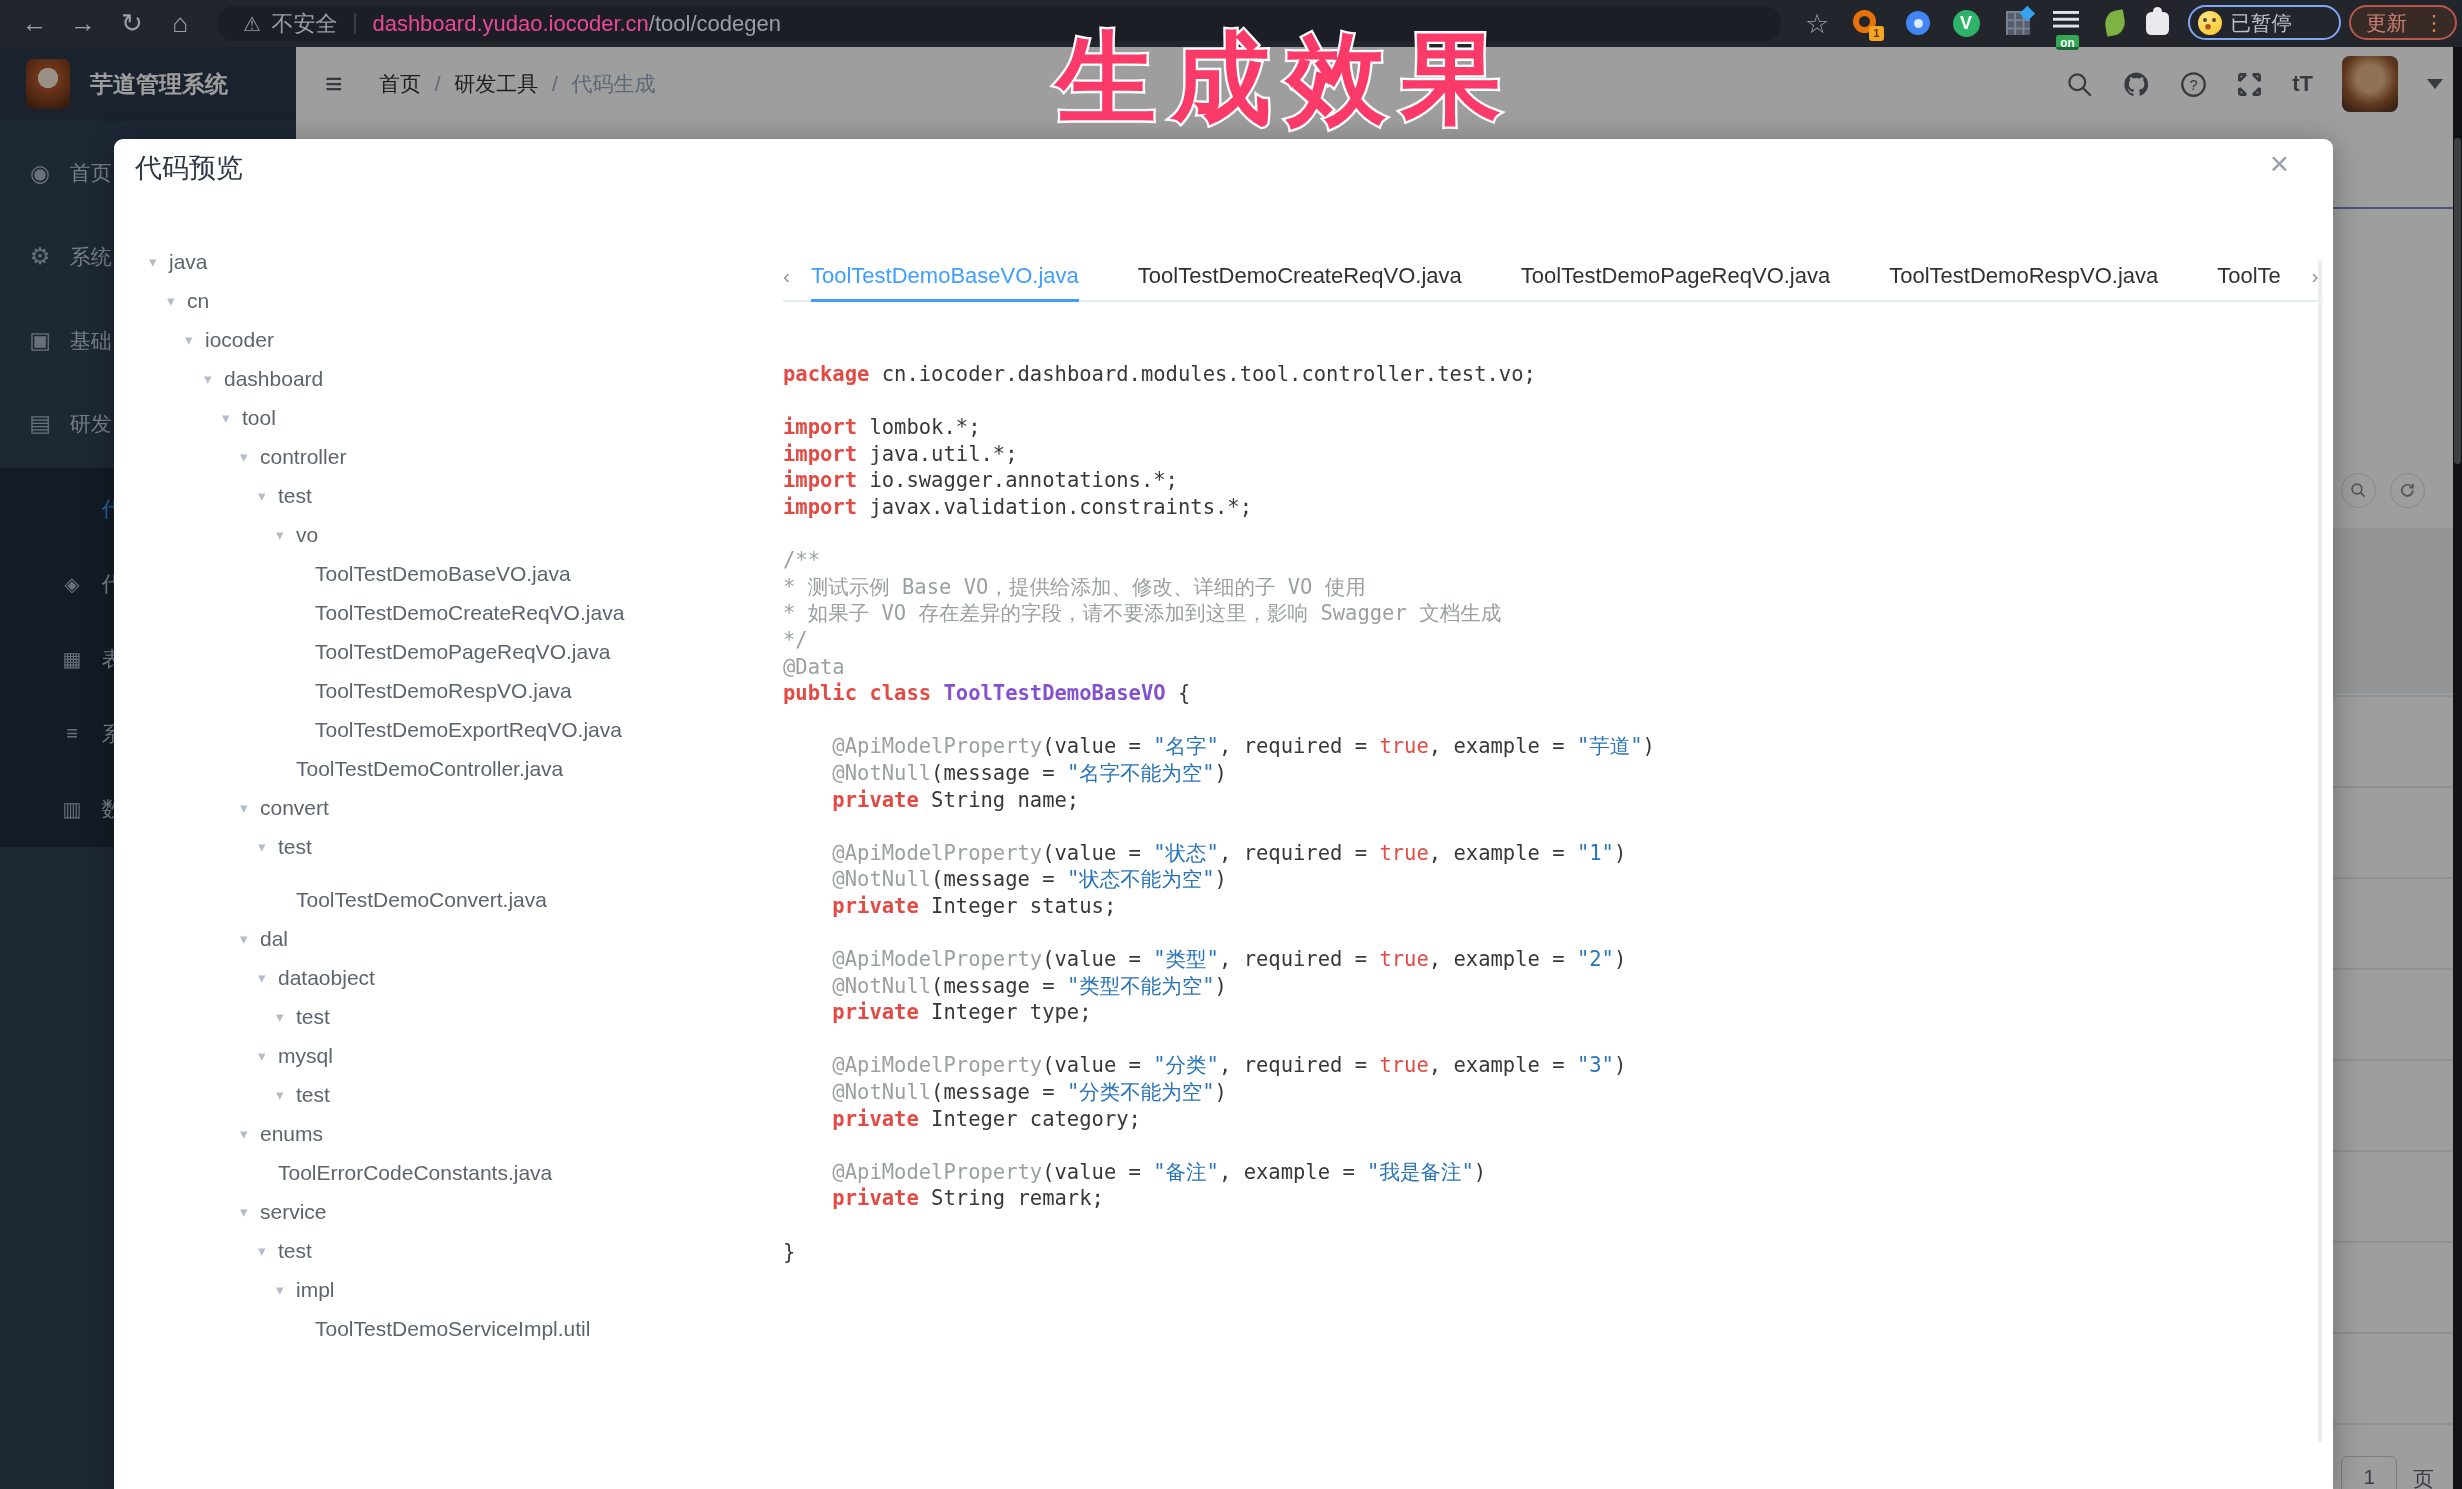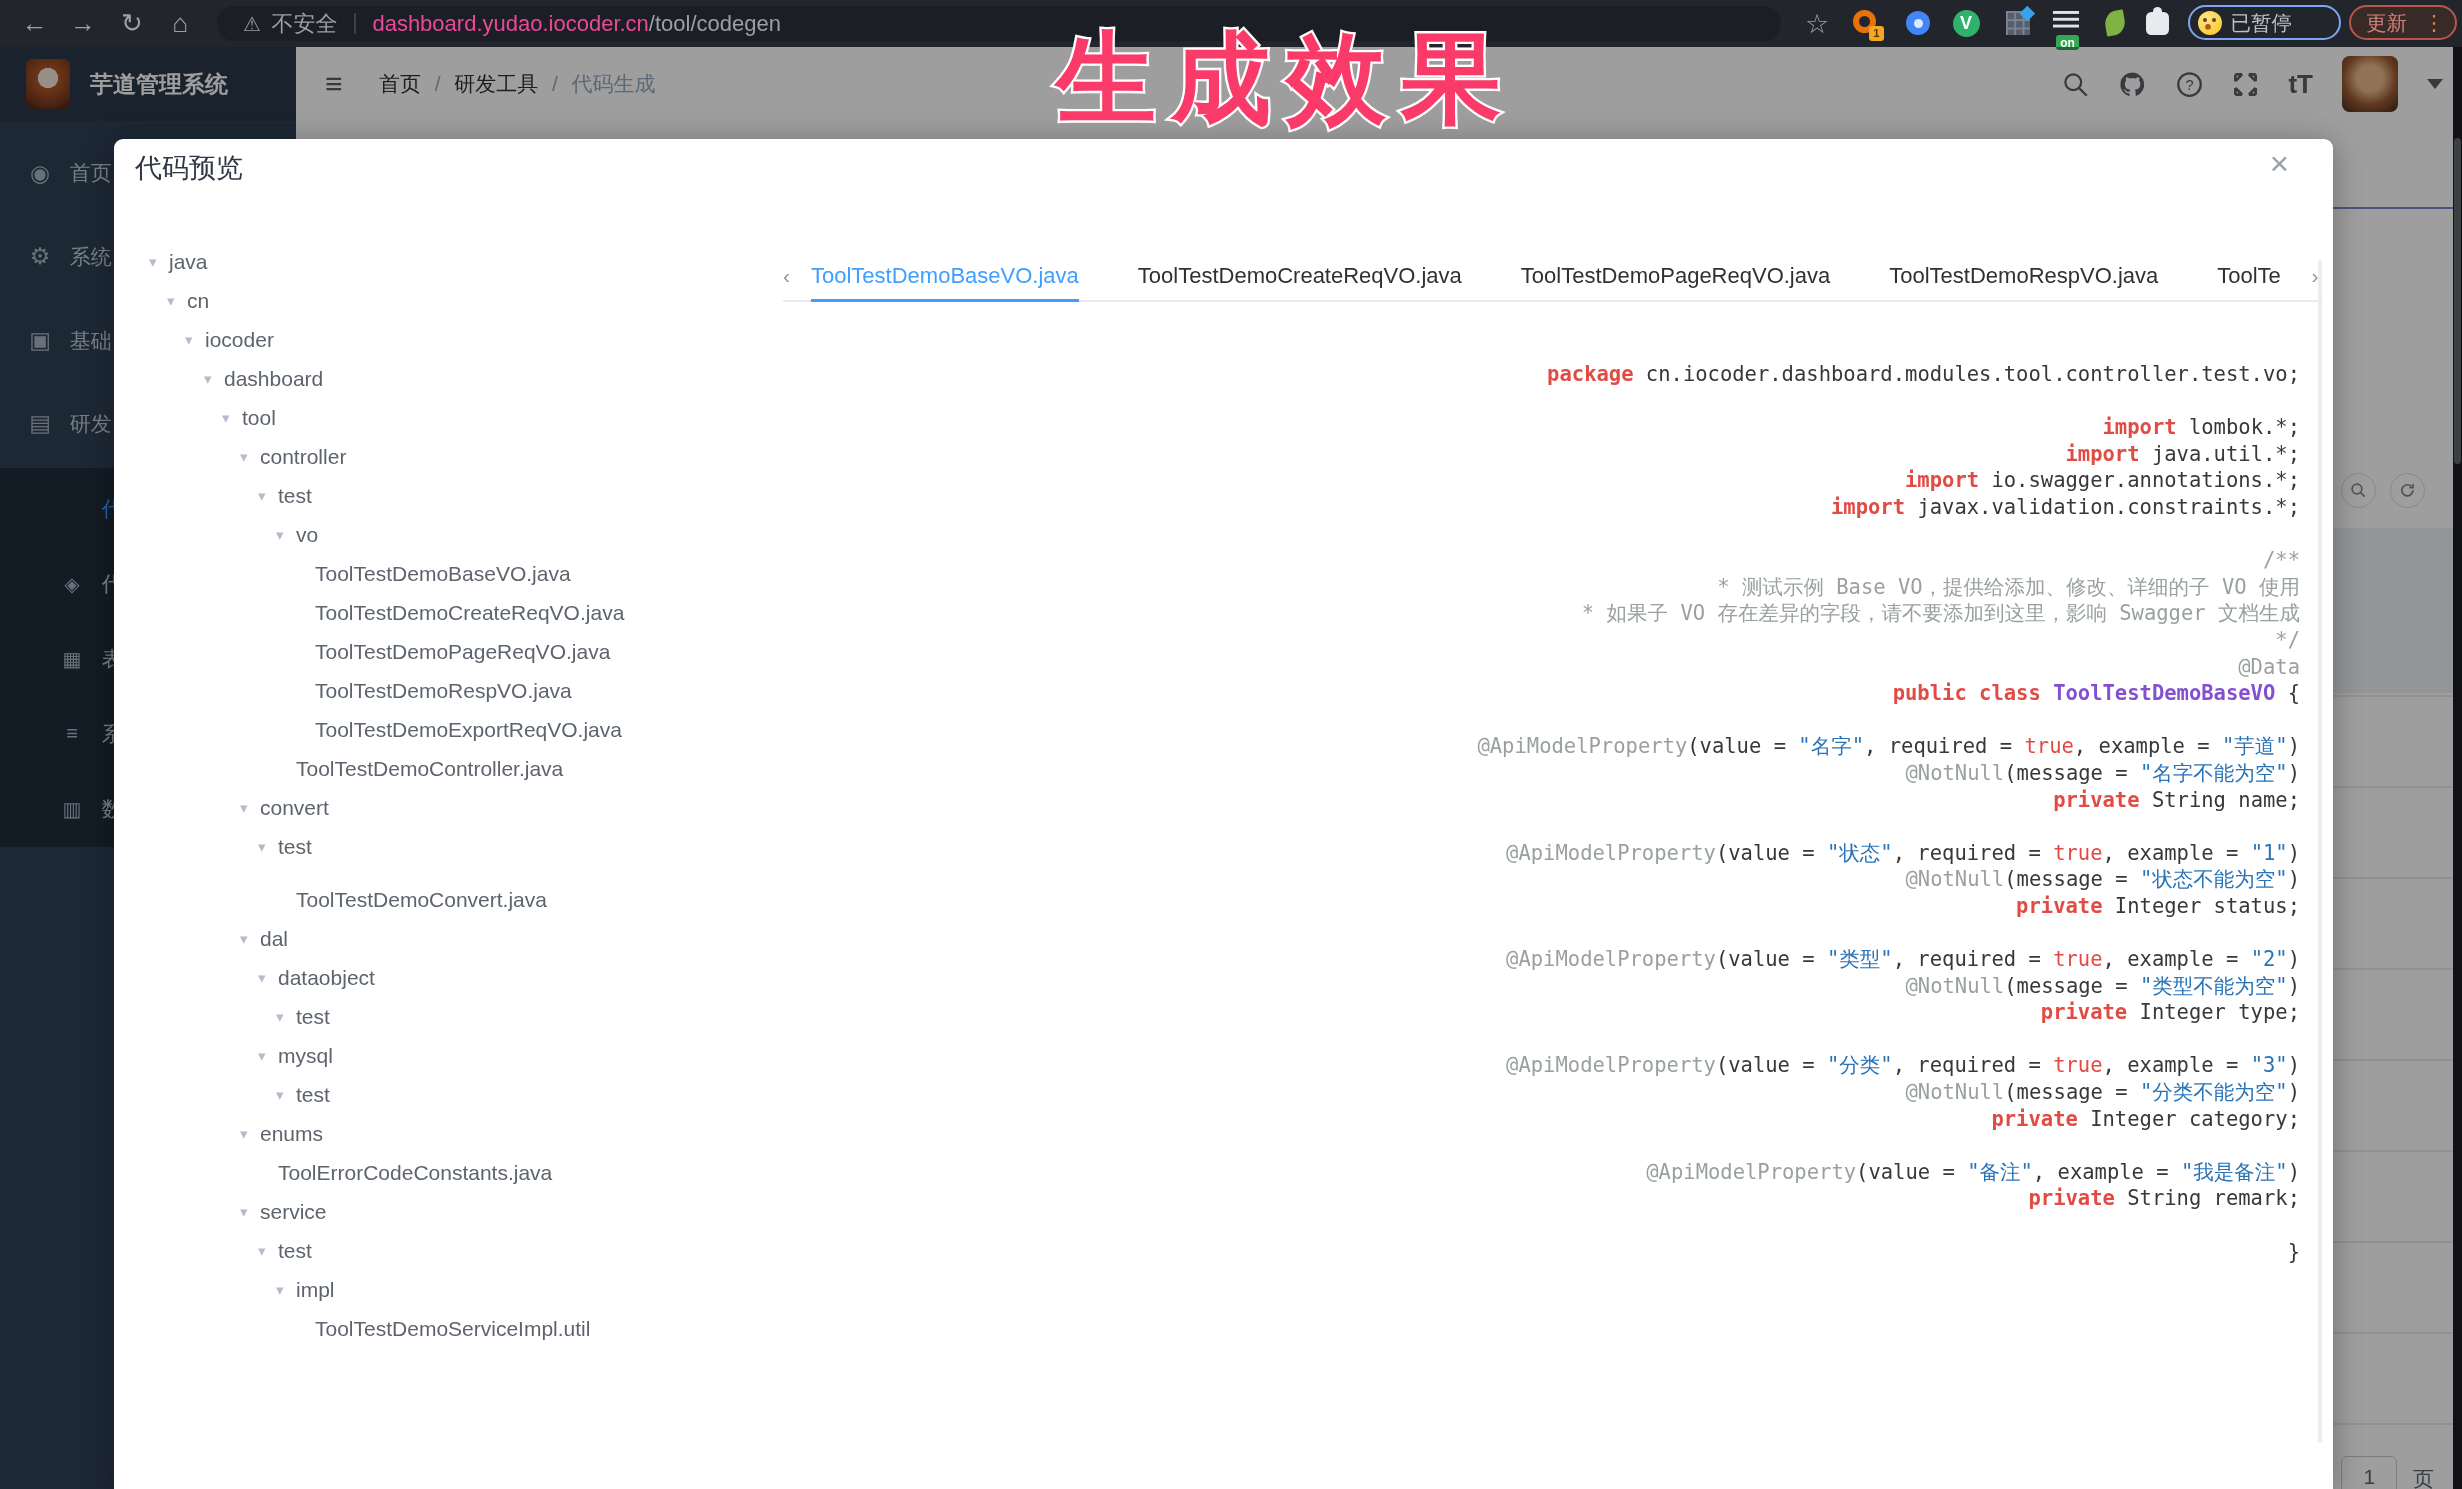--- a/index.html
+++ b/index.html
@@ -102,21 +102,21 @@
         border-bottom:2.3px solid #e4ebf5;}
   .tab-chevron{color:#909399;font-size:21px;flex:none;}
   .tab-chevron.left{margin-right:21px;}
   .tab-chevron.right{position:absolute;right:4.6px;}
   .tab{font-size:22px;font-weight:500;color:#303133;margin-right:59px;white-space:nowrap;position:relative;height:49px;
        display:flex;align-items:center;}
   .tab.active{color:#409eff;}
   .tab.active:after{content:"";position:absolute;left:0;right:0;bottom:-2.3px;height:3.8px;background:#409eff;}
   .code{position:absolute;left:669px;top:222px;width:1517px;font-family:"DejaVu Sans Mono",monospace;
         font-size:20.5px;line-height:26.6px;white-space:pre;}
-  .code-line{height:26.6px;text-align:right;}
+  .code-line{height:26.6px;}
   .tok-k{color:#e24a44;font-weight:bold;}
   .tok-r{color:#e24a44;}
   .tok-s{color:#2973b7;}
   .tok-t{color:#8350cf;font-weight:bold;}
   .tok-m{color:#9aa0a2;}
   .tok-c{color:#9aa0a2;}
   .tok-p{color:#383838;}
   .code-scroll{position:absolute;right:10.6px;top:121px;width:4.6px;height:1183px;background:#ecedef;border-radius:2.3px;}
 
   
@@ -214,21 +214,21 @@
             </svg>
         </span>
         <span class="hic">
           <svg width="27" height="27" viewBox="0 0 24 24" fill="none" stroke="#5a5e66" stroke-width="2.4">
               <path d="M3 9l6-6M3 3h6M3 3v6"></path>
               <path d="M21 9l-6-6M21 3h-6M21 3v6"></path>
               <path d="M3 15l6 6M3 21h6M3 21v-6"></path>
               <path d="M21 15l-6 6M21 21h-6M21 21v-6"></path>
             </svg>
         </span>
-        <span class="hic" style="font-size:26px;font-weight:bold">tT</span>
+        <span class="hic" style="font-size:22px;font-weight:bold">tT</span>
         <span class="hdr-avatar"></span>
         <span class="hdr-caret"></span>
       </div>
     </div>
     <div class="tagsbar"></div>
 
     <div class="sidebar">
       <div class="submenu-bg"></div>
       <div id="side-items">
           <div class="side-item" style="top: 10.6px;">

